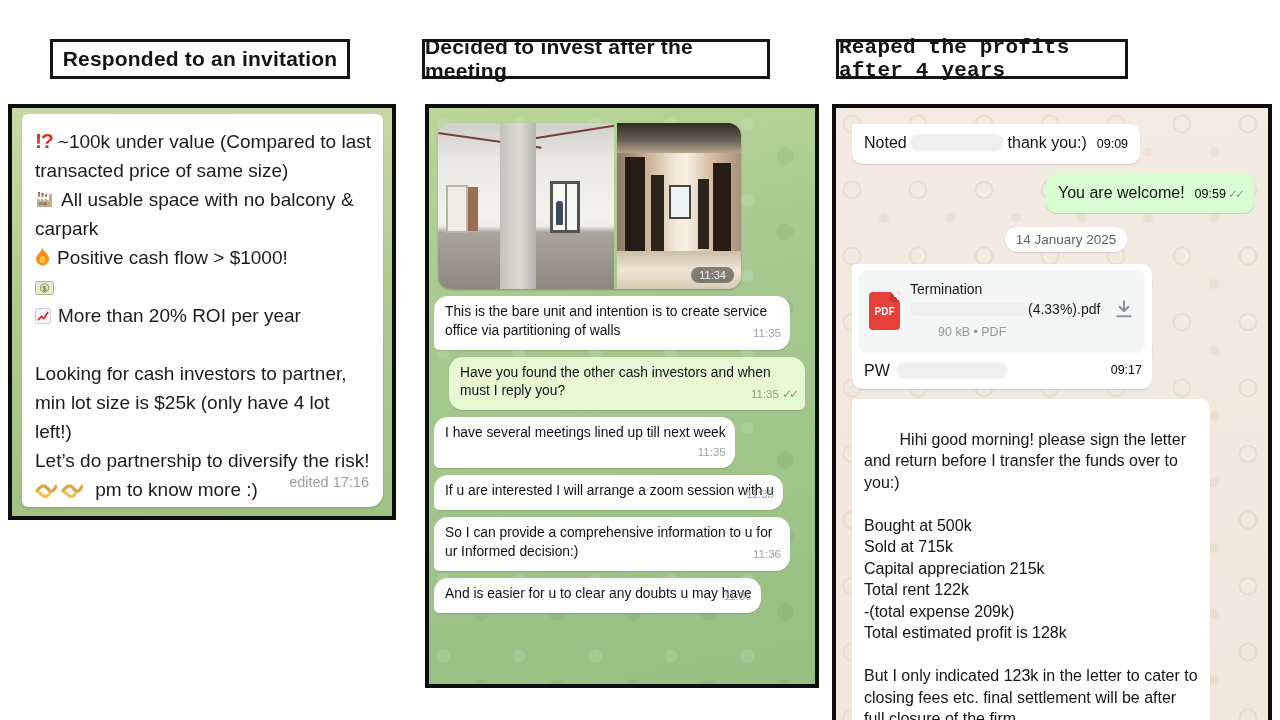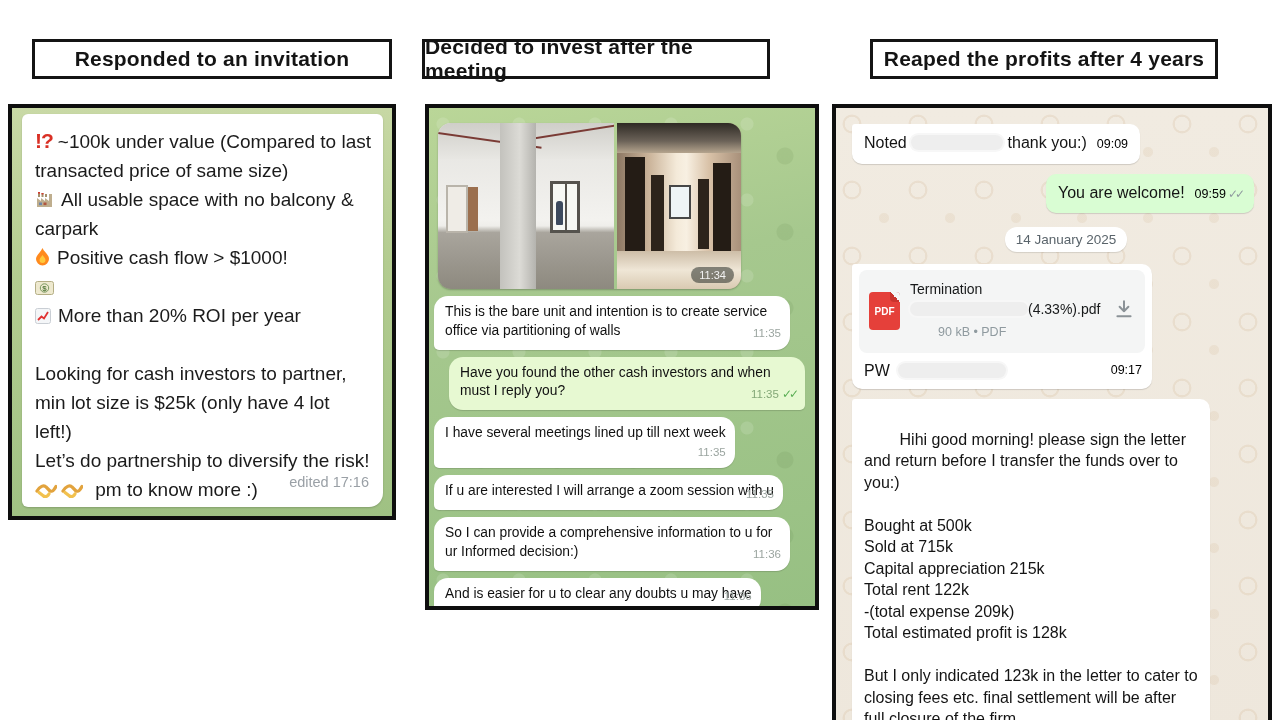--- a/index.html
+++ b/index.html
@@ -4,29 +4,29 @@
 <style>
   * { margin:0; padding:0; box-sizing:border-box; }
   html,body { width:1280px; height:720px; overflow:hidden; background:#ffffff;
     font-family:"Liberation Sans","DejaVu Sans",sans-serif; }
   .stage { position:relative; width:1280px; height:720px; background:#ffffff; }
 
   
   .titlebox { position:absolute; top:39px; height:40px; background:#ffffff;
     border:3px solid #141414; display:flex; align-items:center; justify-content:center;
     font-weight:bold; font-size:21px; color:#141414; letter-spacing:.2px; }
-  .t1 { left:32px;  width:360px; }
+  .t1 { left:50px;  width:300px; }
   .t2 { left:422px; width:348px; }
-  .t3 { left:870px; width:348px; }
+  .t3 { left:836px; width:292px;font-family:Liberation Mono, monospace; }
 
   
   .panel { position:absolute; border:4px solid #0e0e0e; overflow:hidden; }
   .p1 { left:8px;   top:104px; width:388px; height:416px;
         background:linear-gradient(178deg,#c9d9a6 0%,#b3cc90 40%,#9fc183 100%); }
-  .p2 { left:425px; top:104px; width:394px; height:506px;
+  .p2 { left:425px; top:104px; width:394px; height:584px;
         background-color:#a8c791;
         background-image:
           radial-gradient(circle at 14px 16px, rgba(255,255,255,0.13) 6px, transparent 7px),
           radial-gradient(circle at 52px 48px, rgba(88,124,66,0.12) 8px, transparent 9px),
           linear-gradient(168deg,#bad698 0%,#a6c88e 35%,#97c083 100%);
         background-size:76px 76px,76px 76px,100% 100%; }
   .p3 { left:832px; top:104px; width:440px; height:640px;
         background-color:#f0e9df;
         background-image:
           radial-gradient(circle at 16px 16px, transparent 7px, rgba(197,158,112,0.16) 7.5px, rgba(197,158,112,0.16) 9px, transparent 9.8px),

